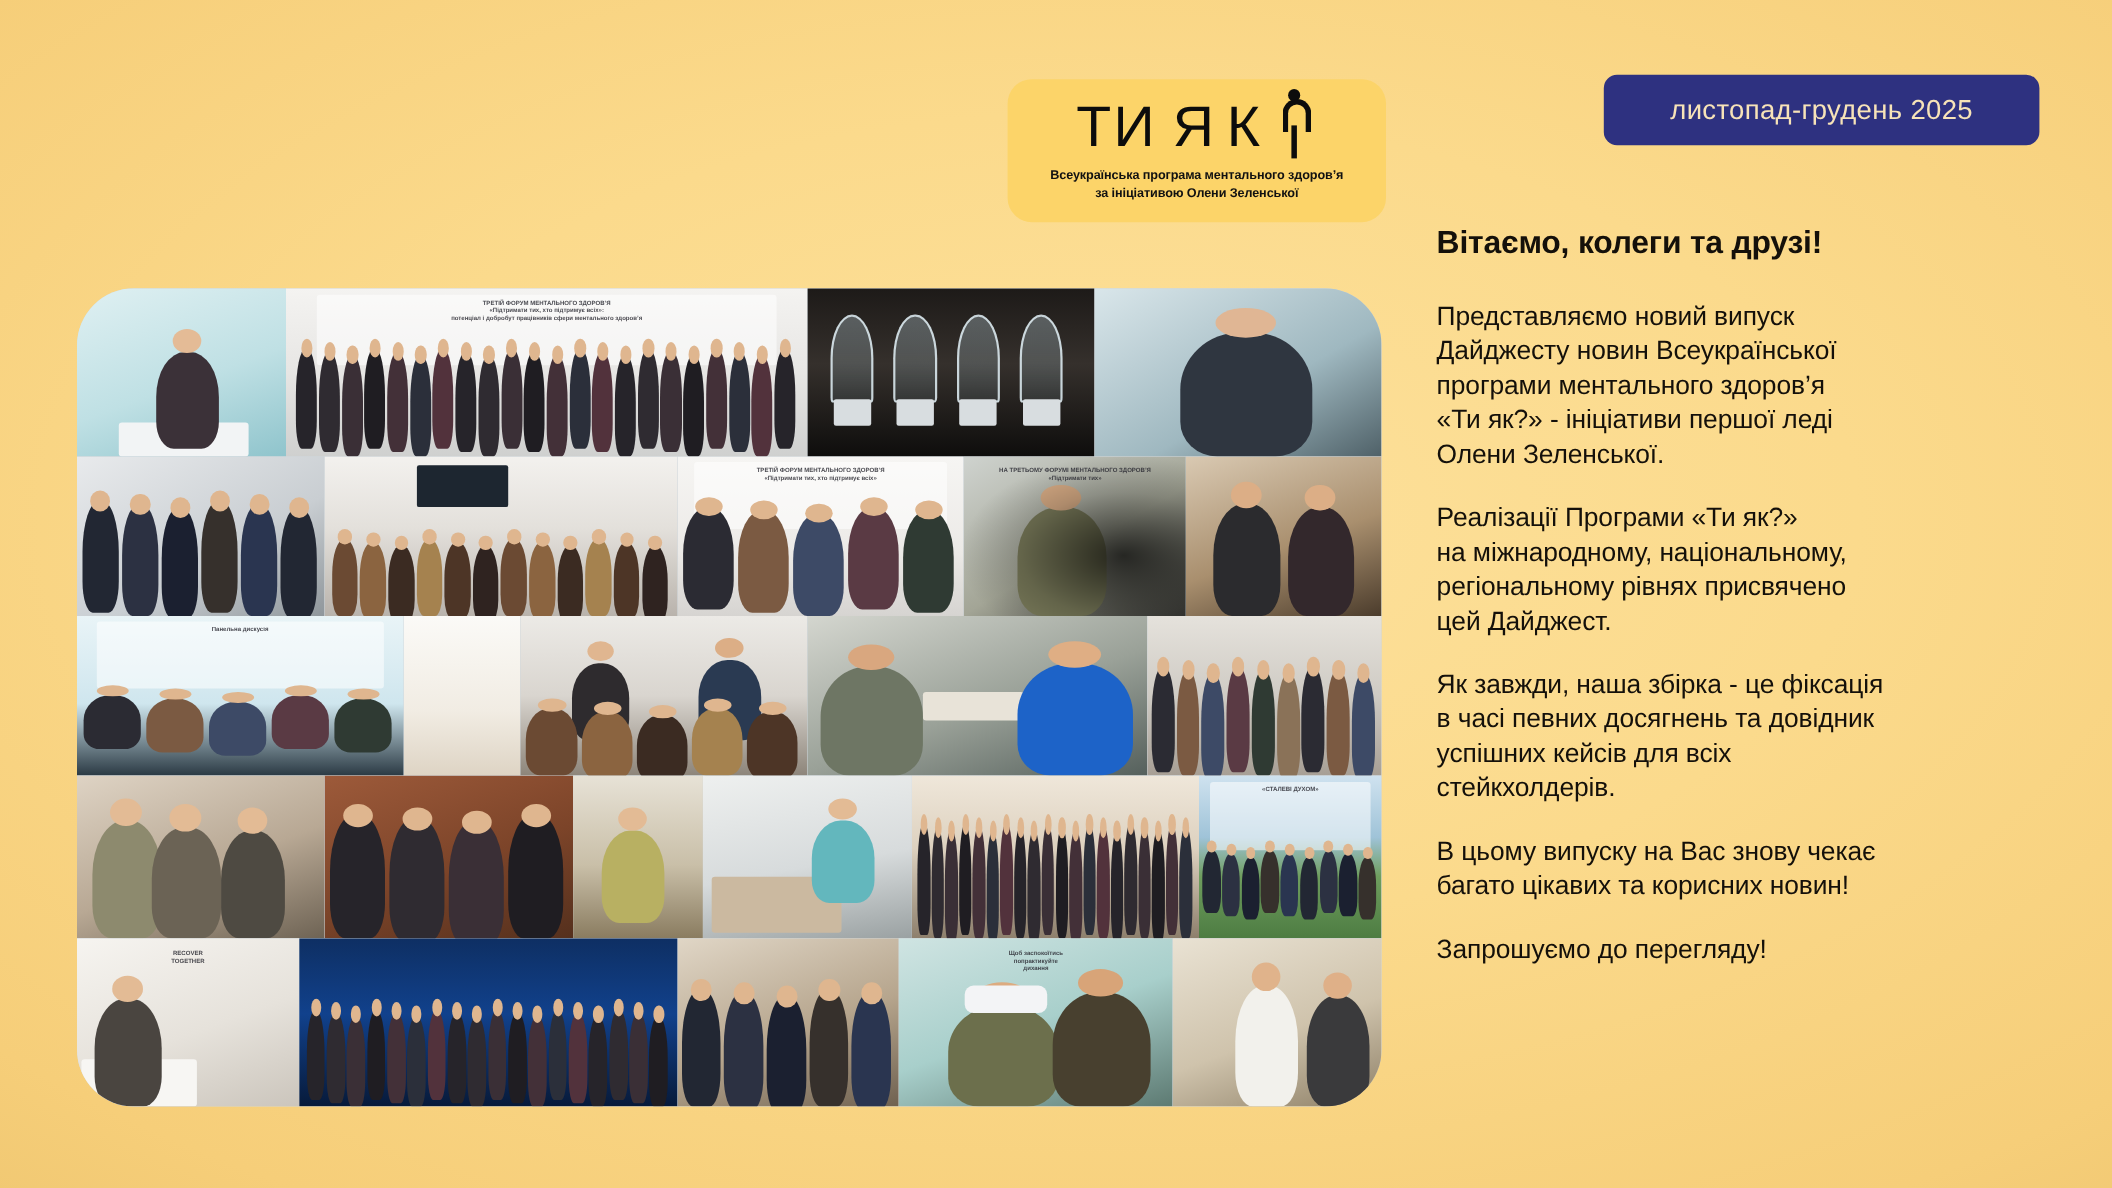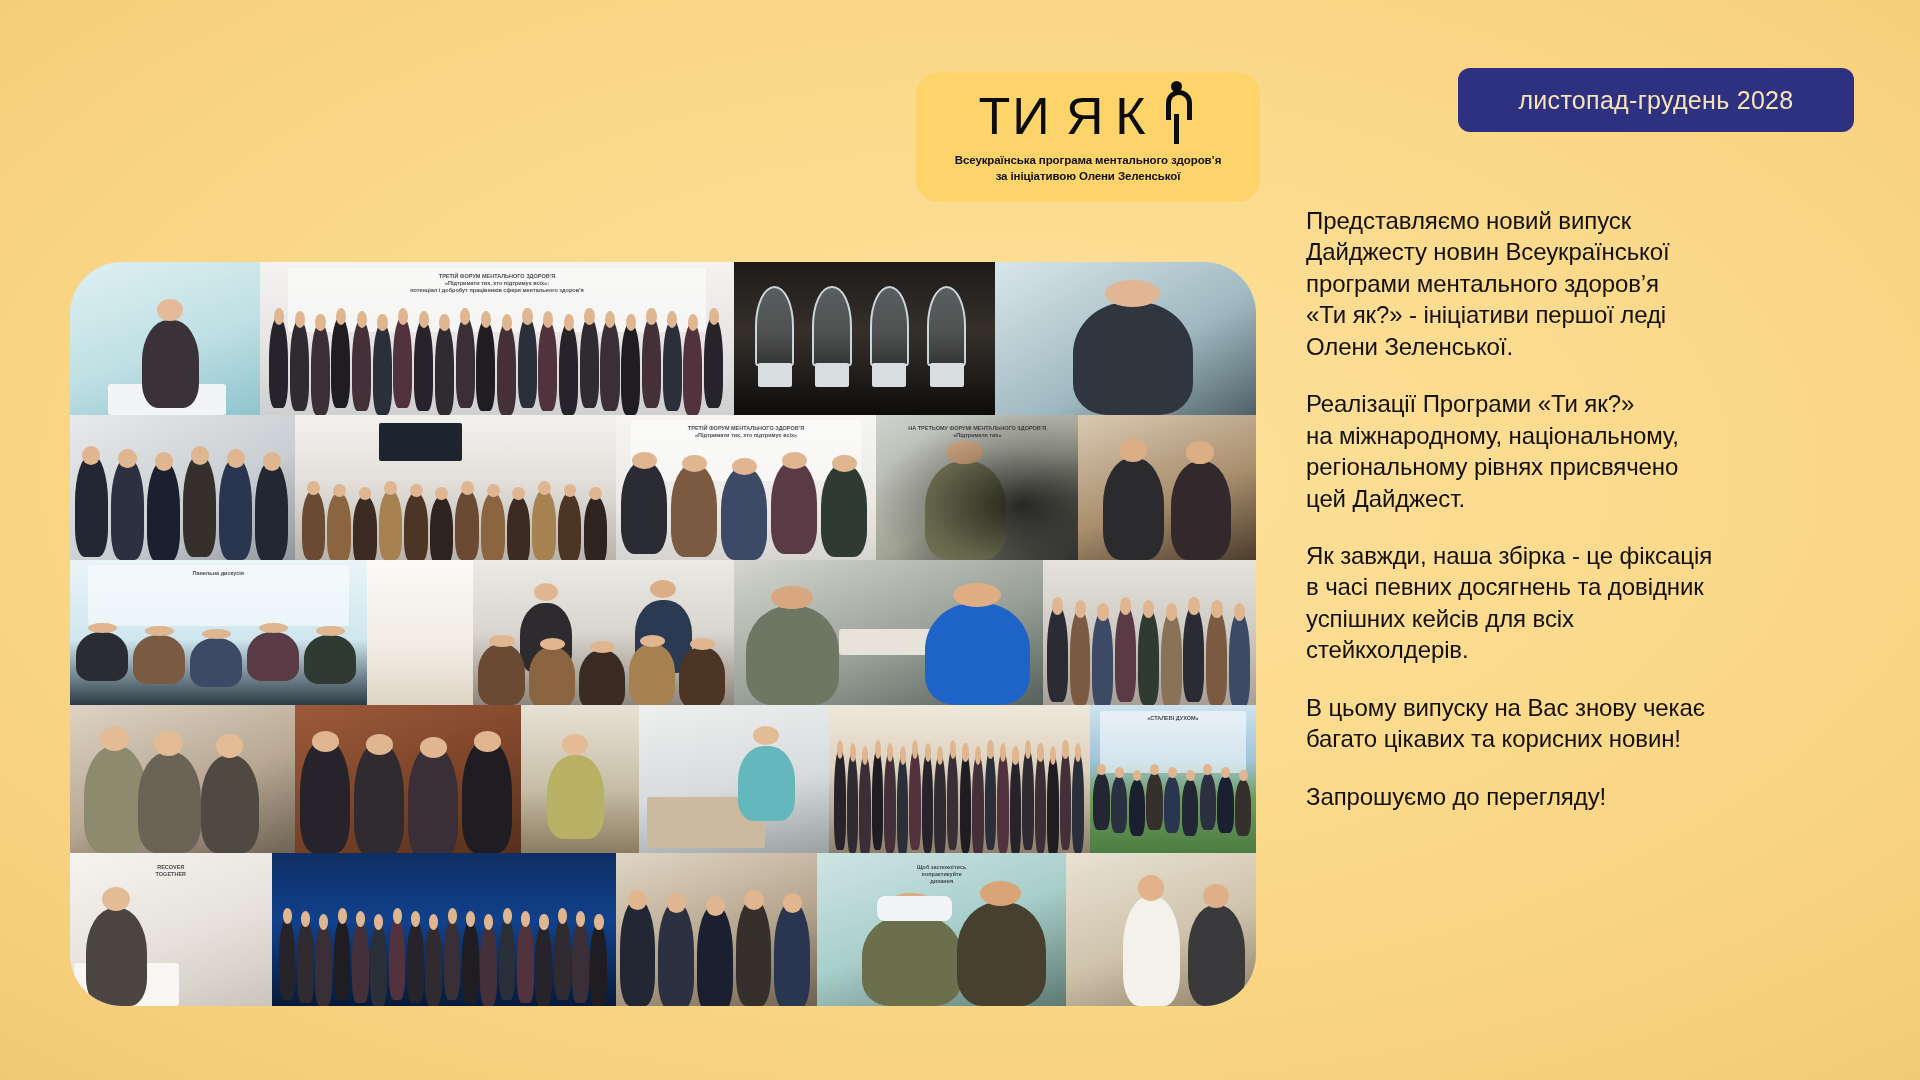--- a/index.html
+++ b/index.html
@@ -117,23 +117,24 @@
     <span class="logo-qmark">
       <span class="dot"></span>
         <span class="hook"></span>
         <span class="stem"></span>
     </span>
   </div>
   <div class="logo-sub">Всеукраїнська програма ментального здоров’я
 за ініціативою Олени Зеленської</div>
 </div>
 
-<div class="date-badge">листопад-грудень 2028</div>
+<div class="date-badge">листопад-грудень 2025</div>
 
 <div class="rightcol">
+  <div class="rc-title">Вітаємо, колеги та друзі!</div>
   <div class="rc-p">Представляємо новий випуск
 Дайджесту новин Всеукраїнської
 програми ментального здоров’я
 «Ти як?» - ініціативи першої леді
 Олени Зеленської.</div>
   <div class="rc-p">Реалізації Програми «Ти як?»
 на міжнародному, національному,
 регіональному рівнях присвячено
 цей Дайджест.</div>
   <div class="rc-p">Як завжди, наша збірка - це фіксація

